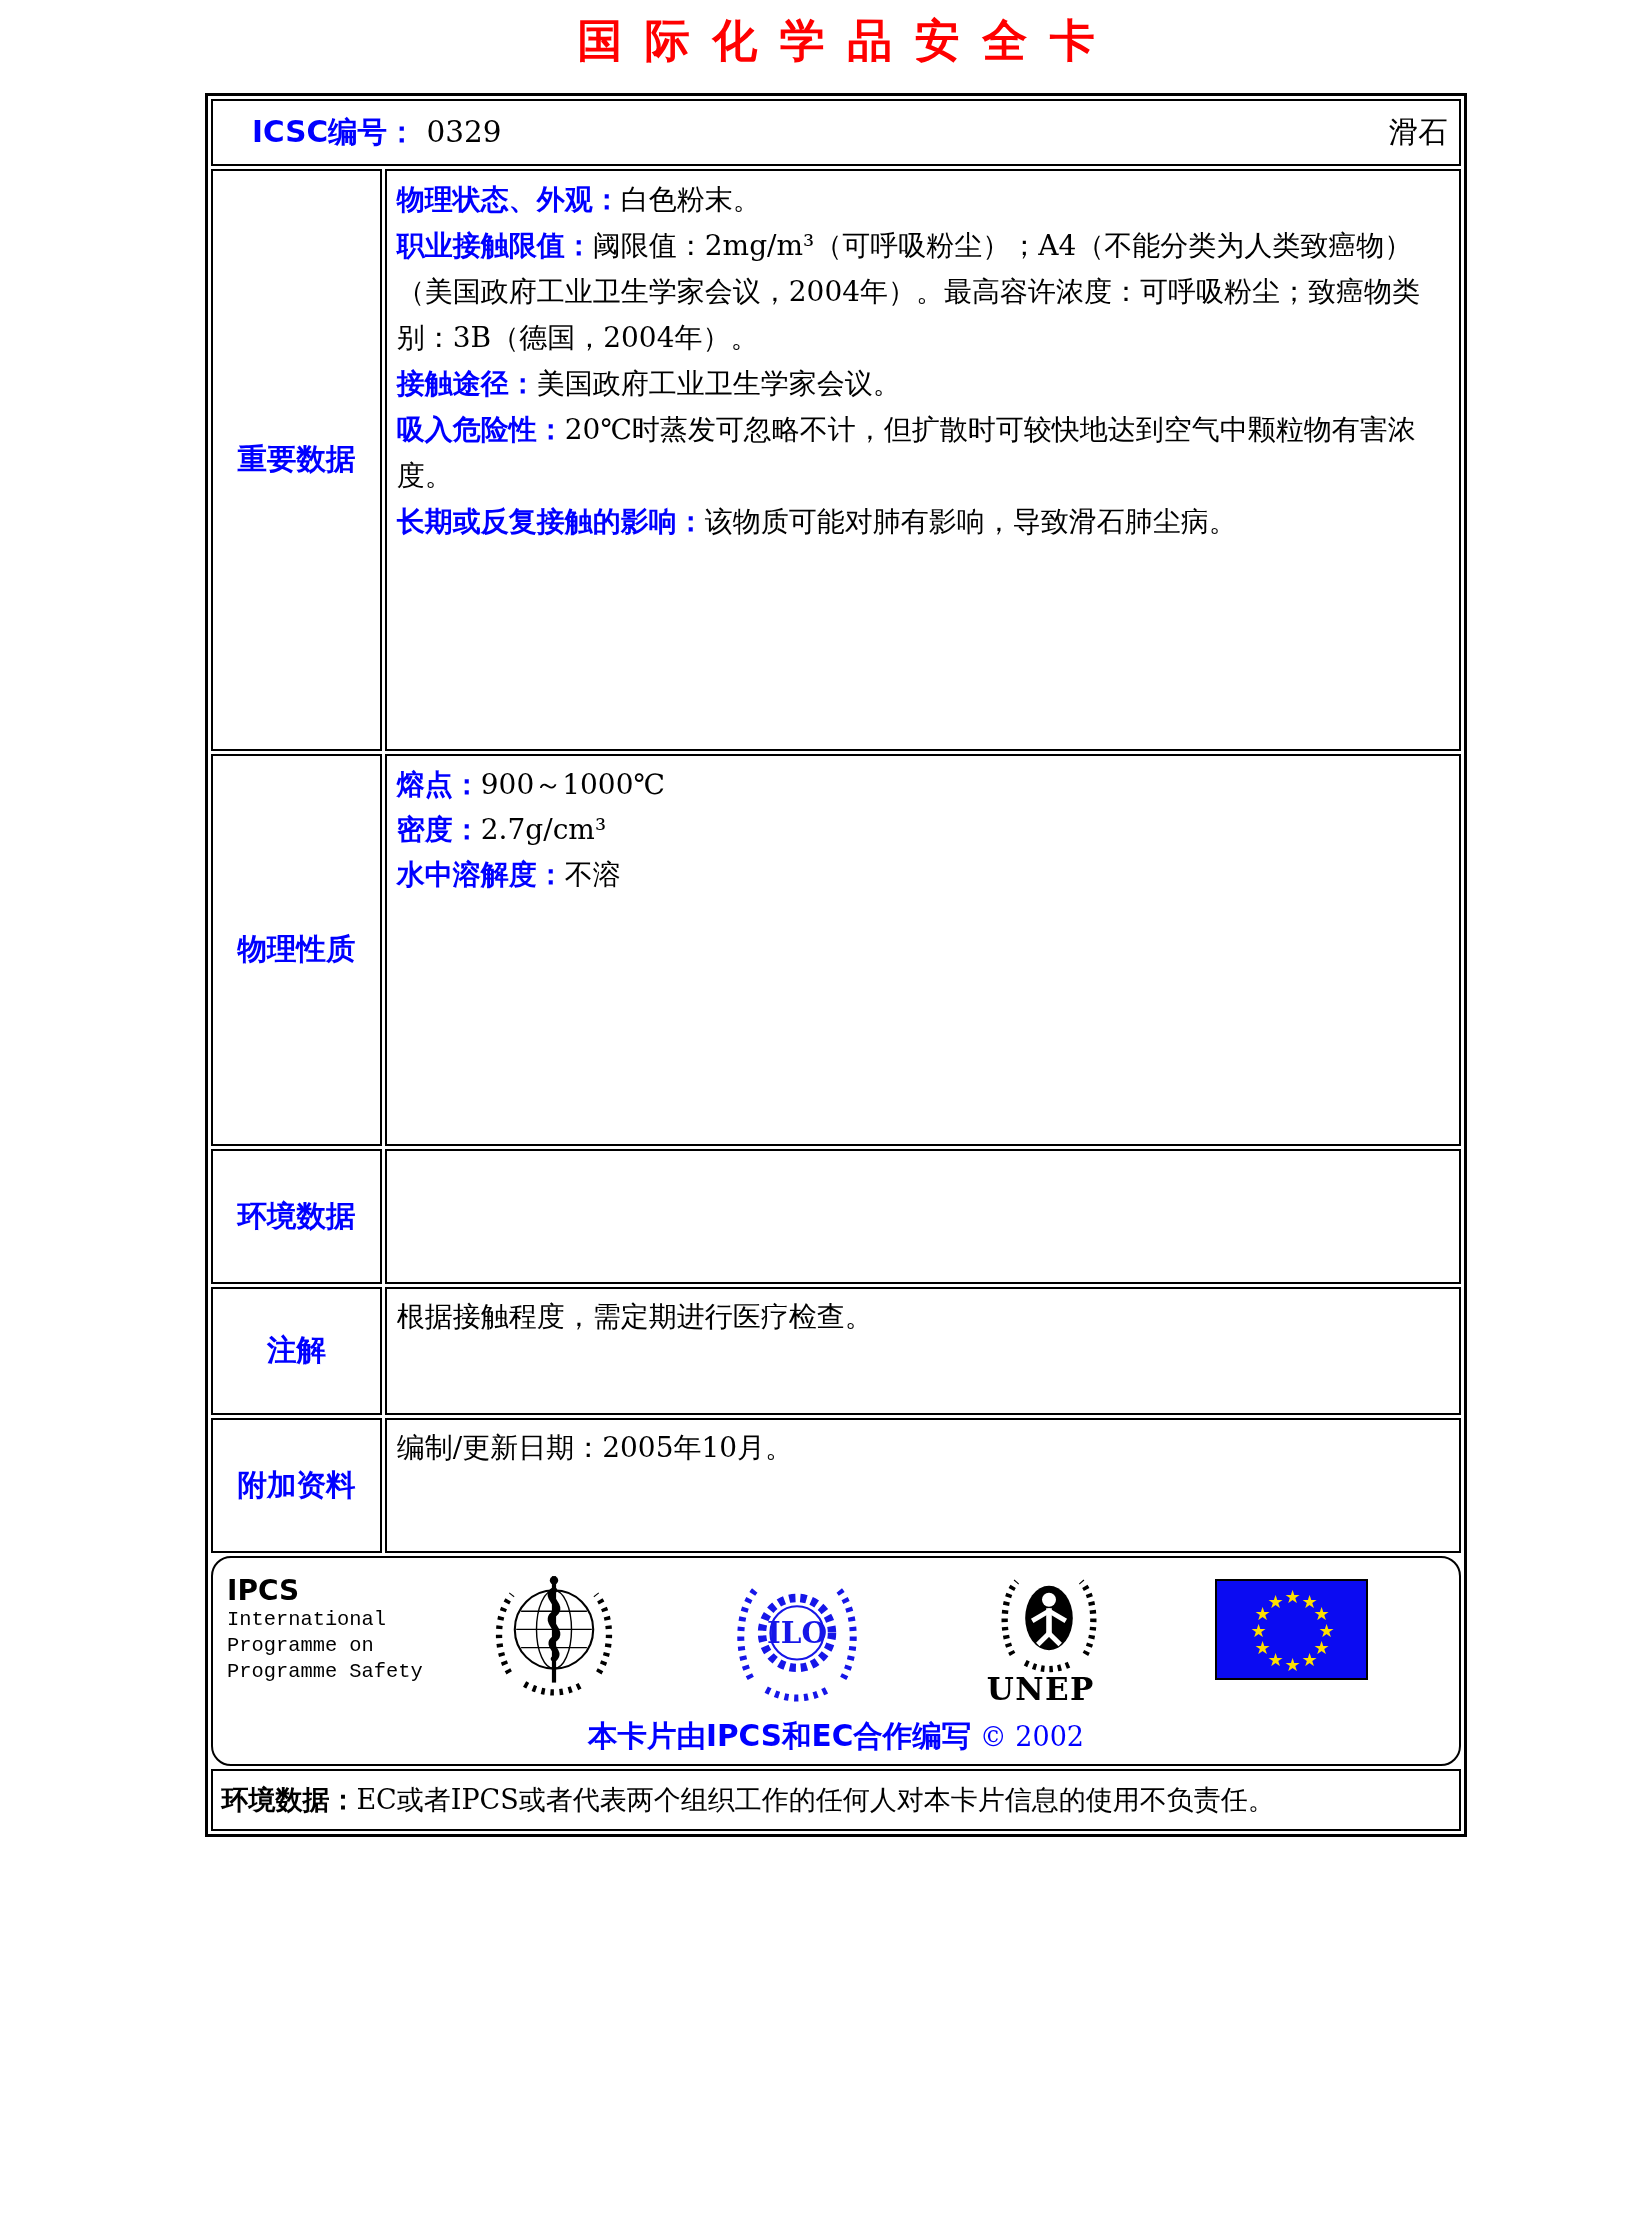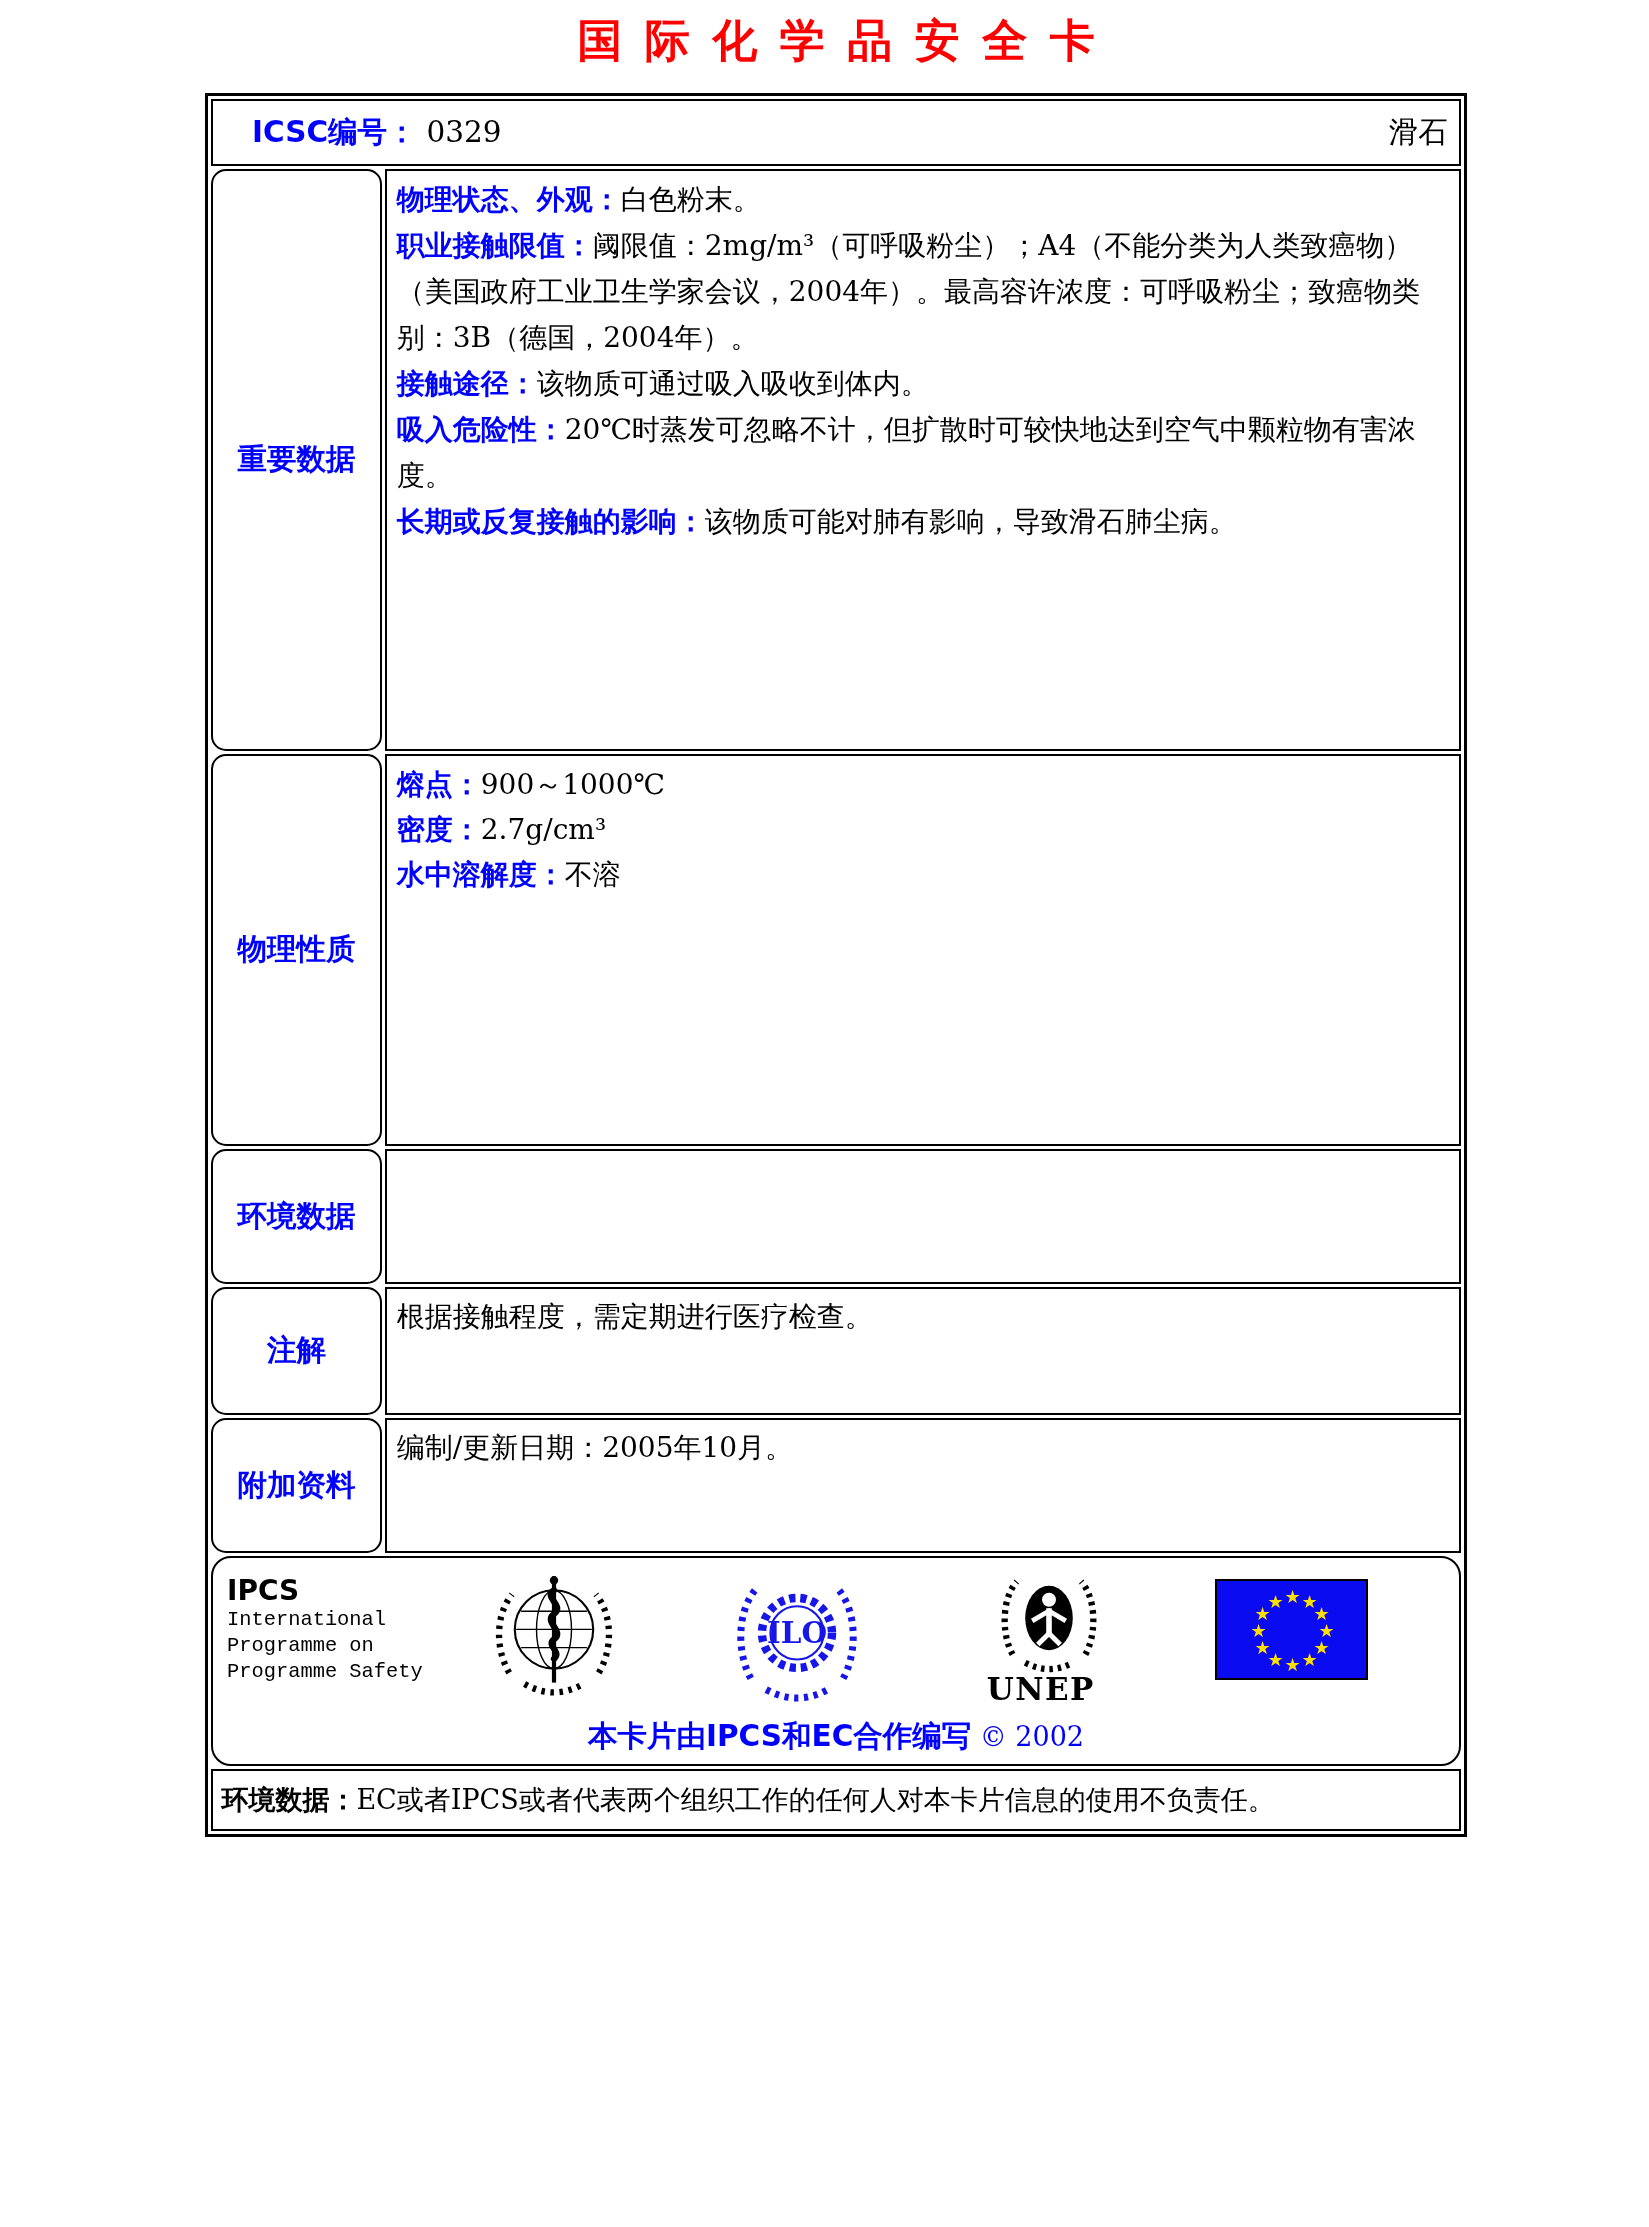--- a/index.html
+++ b/index.html
@@ -42,21 +42,20 @@
     color:var(--label-blue);font-weight:bold;
     font-family:"DejaVu Sans","Liberation Sans",sans-serif;
   }
   .hdr-value{margin-left:9.8px;}
   .chem-name{padding-right:2.8px;}
   .label-cell{
     vertical-align:middle;text-align:center;
     color:var(--label-blue);font-weight:bold;font-size:29.5px;
     font-family:Liberation Sans, sans-serif;
     padding:16px;
-    border-radius:15px;
   }
   .content-cell{font-size:28px;line-height:46px;padding:5.6px 9.8px;}
   .entry{margin:0;}
   .entry-label{
     color:var(--label-blue);font-weight:bold;
     font-family:"DejaVu Sans","Liberation Sans",sans-serif;
   }
   .phys .entry{line-height:45px;}
   .plain-text{font-size:28px;line-height:44px;}
   
@@ -114,21 +113,21 @@
           <div class="chem-name">滑石</div>
         </div>
       </td>
     </tr>
 
     <tr>
       <td class="label-cell h-important">重要数据</td>
       <td class="content-cell h-important">
         <p class="entry"><span class="entry-label">物理状态、外观：</span><span class="entry-text">白色粉末。</span></p>
         <p class="entry"><span class="entry-label">职业接触限值：</span><span class="entry-text">阈限值：2mg/m³（可呼吸粉尘）；A4（不能分类为人类致癌物）（美国政府工业卫生学家会议，2004年）。最高容许浓度：可呼吸粉尘；致癌物类别：3B（德国，2004年）。</span></p>
-        <p class="entry"><span class="entry-label">接触途径：</span><span class="entry-text">该物质可通过吸入吸收到体内。</span></p>
+        <p class="entry"><span class="entry-label">接触途径：</span><span class="entry-text">美国政府工业卫生学家会议。</span></p>
         <p class="entry"><span class="entry-label">吸入危险性：</span><span class="entry-text">20℃时蒸发可忽略不计，但扩散时可较快地达到空气中颗粒物有害浓度。</span></p>
         <p class="entry"><span class="entry-label">长期或反复接触的影响：</span><span class="entry-text">该物质可能对肺有影响，导致滑石肺尘病。</span></p>
       </td>
     </tr>
 
     <tr>
       <td class="label-cell h-physical">物理性质</td>
       <td class="content-cell phys h-physical">
         <p class="entry"><span class="entry-label">熔点：</span><span class="entry-text">900～1000℃</span></p>
         <p class="entry"><span class="entry-label">密度：</span><span class="entry-text">2.7g/cm³</span></p>

